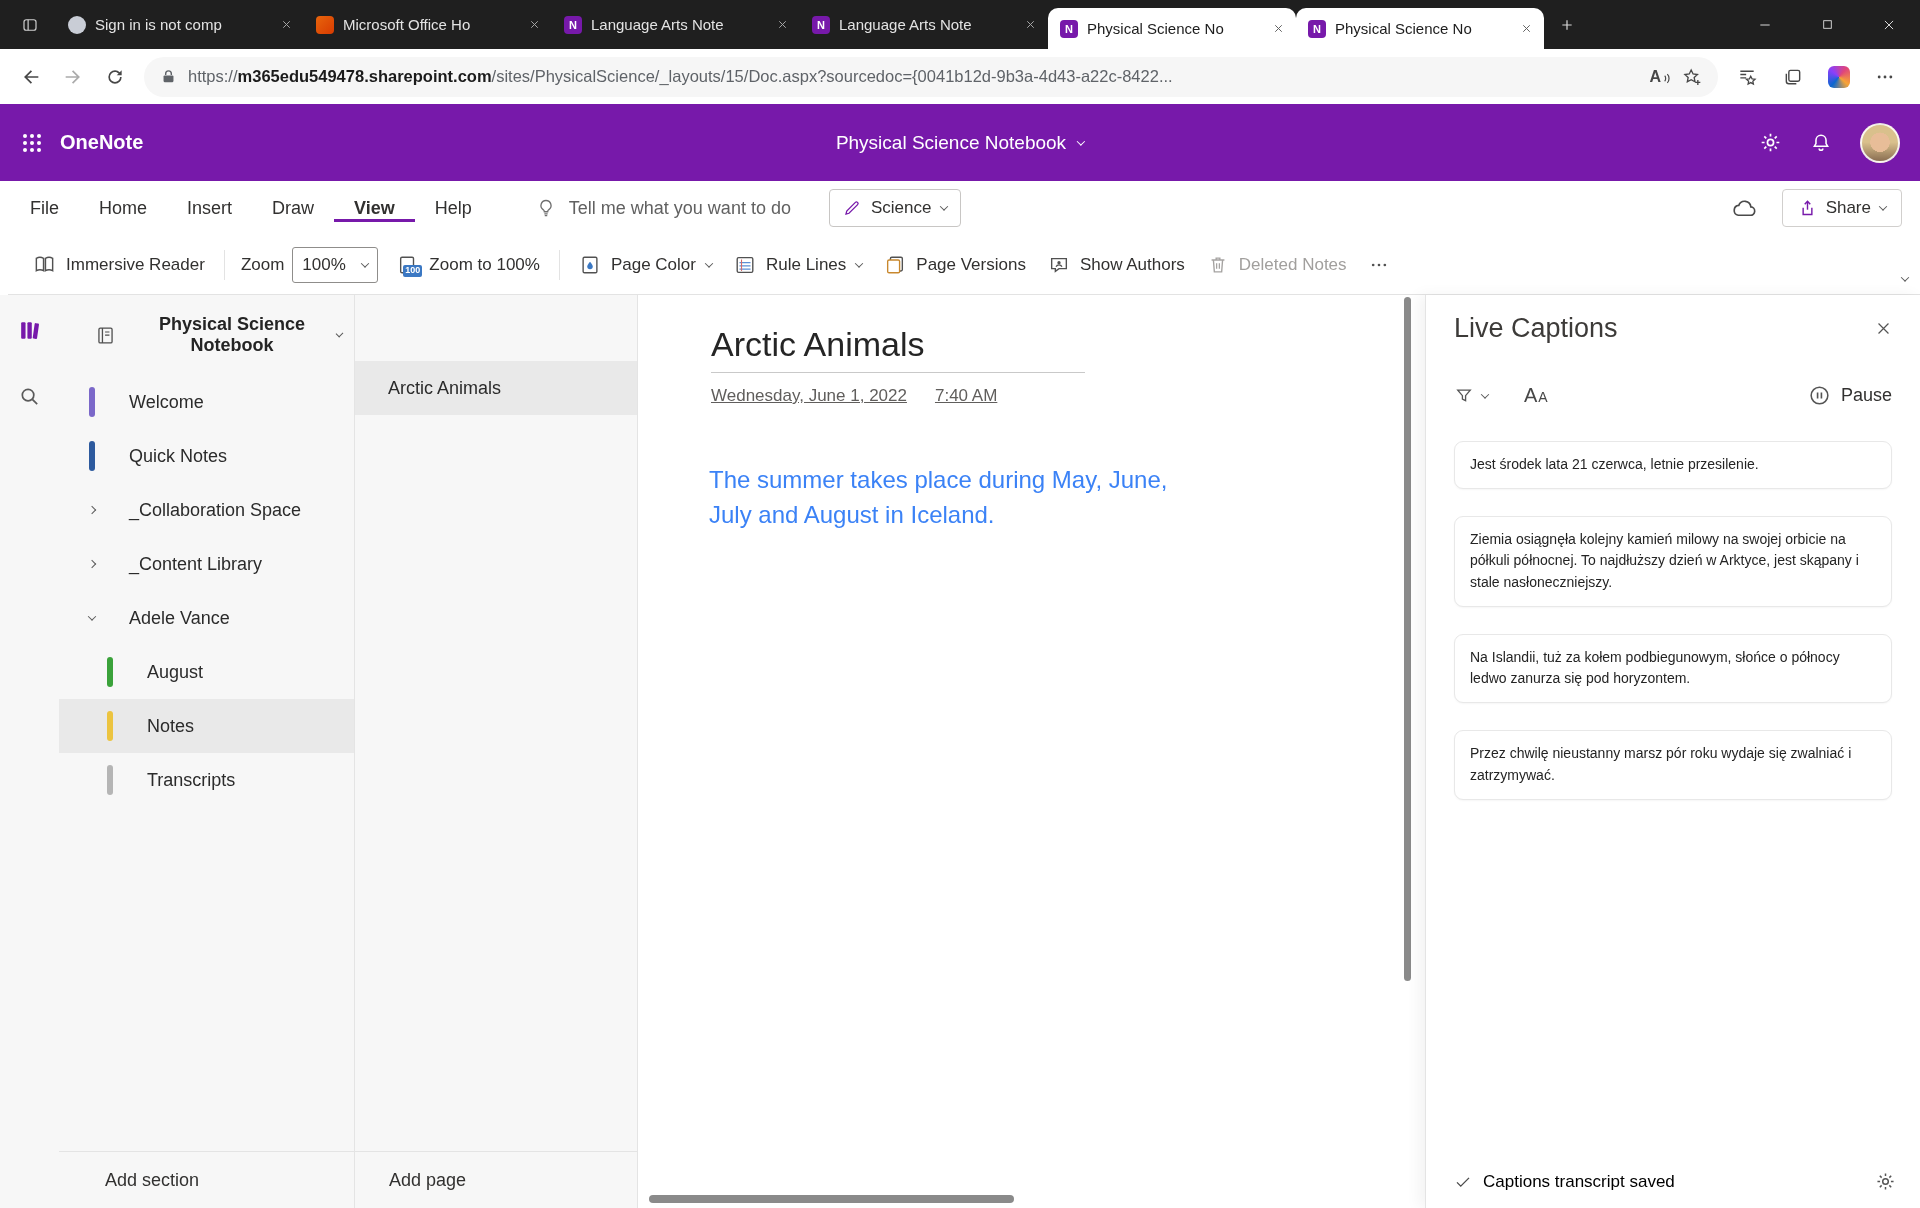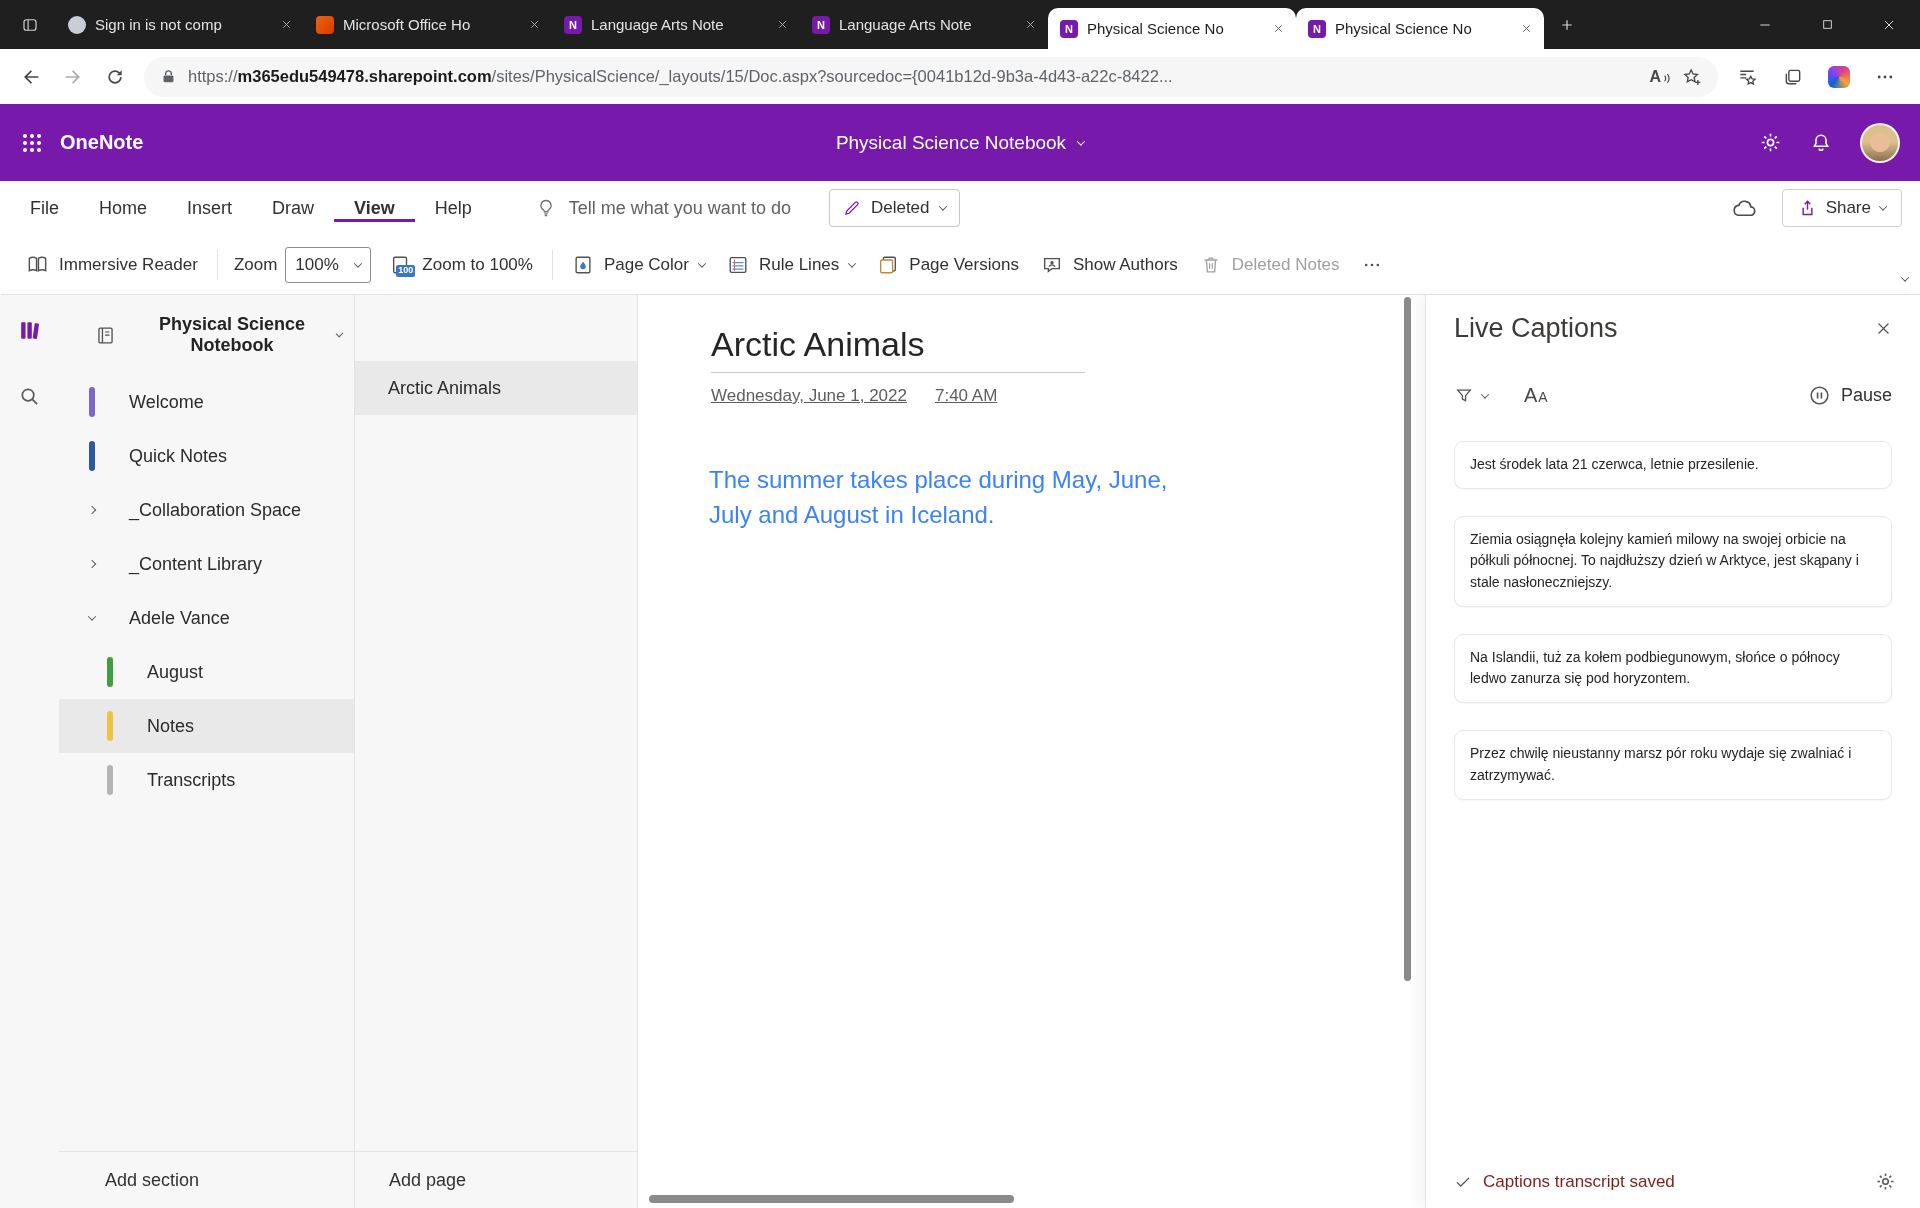--- a/index.html
+++ b/index.html
@@ -46,21 +46,21 @@
   
   .menubar { position:absolute; top:181px; left:0; right:0; height:54px; background:#fff; display:flex; align-items:center; padding:0 10px; }
   .mi { display:flex; align-items:center; padding:0 20px; font-size:18px; color:#323130; border-top:3px solid transparent; border-bottom:3px solid transparent; }
   .mi.active { font-weight:700; border-bottom-color:#7719aa; }
   .tellme { display:flex; align-items:center; gap:13px; margin-left:44px; color:#616161; font-size:18px; }
   .editing-btn { align-self:center; margin-left:38px; display:flex; align-items:center; gap:10px; border:1px solid #c8c6c4; border-radius:4px; padding:8px 13px; font-size:17px; color:#323130; background:#fff; }
   .mb-right { margin-left:auto; display:flex; align-items:center; gap:24px; padding-right:8px; }
   .share-btn { display:flex; align-items:center; gap:9px; border:1px solid #d1cfcd; border-radius:4px; padding:8px 15px; font-size:17px; color:#323130; background:#fff; }
 
   
-  .ribbon { position:absolute; top:235px; left:1px; right:0; height:60px; background:#fff; border-bottom:1px solid #e3e3e3; display:flex; align-items:center; padding:0 14px; }
+  .ribbon { position:absolute; top:235px; left:8px; right:0; height:60px; background:#fff; border-bottom:1px solid #e3e3e3; display:flex; align-items:center; padding:0 14px; }
   .rb { display:flex; align-items:center; gap:10px; padding:8px 11px; border-radius:4px; font-size:17px; color:#323130; flex:none; }
   .rb.disabled { color:#a19f9d; }
   .zoom-word { font-size:17px; color:#323130; margin:0 8px 0 8px; }
   .zoom-combo { display:flex; align-items:center; justify-content:space-between; width:86px; height:36px; border:1px solid #8f8d8b; border-radius:3px; padding:0 9px; font-size:17px; color:#323130; margin-right:8px; background:#fff; }
   .rsep { width:1px; height:30px; background:#e3e3e3; margin:0 8px; flex:none; }
   .z100 { position:relative;font-weight:bold; }
   .z100badge { position:absolute; right:-3px; bottom:-1px; background:#3b78c3; color:#fff; font-size:9px; line-height:1; padding:1.5px 2px; border-radius:2px; }
   .ribbon-collapse { position:absolute; right:12px; bottom:8px; }
 
   
@@ -105,21 +105,21 @@
   .cap-head { display:flex; align-items:center; justify-content:space-between; margin-top:18px; }
   .cap-head h2 { font-size:27px; font-weight:400; color:#3d3b39; }
   .cap-toolbar { display:flex; align-items:center; margin-top:40px; }
   .cap-filter { display:flex; align-items:center; gap:8px; }
   .cap-aa { display:flex; align-items:baseline; margin-left:36px; color:#474747; }
   .aa-big { font-size:20px; }
   .aa-small { font-size:14px; margin-left:1px; }
   .pause { margin-left:auto; display:flex; align-items:center; gap:10px; font-size:18px; color:#323130; }
   .cap-bubbles { display:flex; flex-direction:column; gap:27px; margin-top:34px; }
   .bubble { border:1px solid #e8e8e8; border-radius:9px; padding:12px 15px; font-size:14px; line-height:1.55; color:#242424; background:#fff; box-shadow:0 1px 2px rgba(0,0,0,.04); }
-  .cap-footer { position:absolute; left:28px; right:24px; bottom:16px; display:flex; align-items:center; gap:11px; font-size:17px; color:#7f1d1d; }
+  .cap-footer { position:absolute; left:28px; right:24px; bottom:16px; display:flex; align-items:center; gap:11px; font-size:17px; color:#000000; }
   .cap-footer .gearbtn { margin-left:auto; }
 </style>
 </head>
 <body>
 
 <div class="screen">
 
   <header class="tabstrip">
     <button class="ts-btn">
       <svg viewBox="0 0 24 24" width="18" height="18">
@@ -330,21 +330,21 @@
       </span>
       <span>Tell me what you want to do</span>
     </button>
 
     <button class="editing-btn">
       <span>
         <svg viewBox="0 0 24 24" width="18" height="18">
             <path d="M4 20l1-4L16.5 4.5a2 2 0 0 1 2.8 0l.2.2a2 2 0 0 1 0 2.8L8 19z" fill="none" stroke="#7719aa" stroke-width="1.7"></path>
           </svg>
       </span>
-      <span>Deleted</span>
+      <span>Science</span>
       <span class="chev d sm"></span>
     </button>
 
     <div class="mb-right">
       <button>
         <svg viewBox="0 0 26 20" width="27" height="21">
             <path d="M7 16.5h11.5a4 4 0 0 0 .6-8A6 6 0 0 0 7.5 7 4.8 4.8 0 0 0 7 16.5z" fill="none" stroke="#4a4a4a" stroke-width="1.6"></path>
           </svg>
       </button>
       <button class="share-btn">

